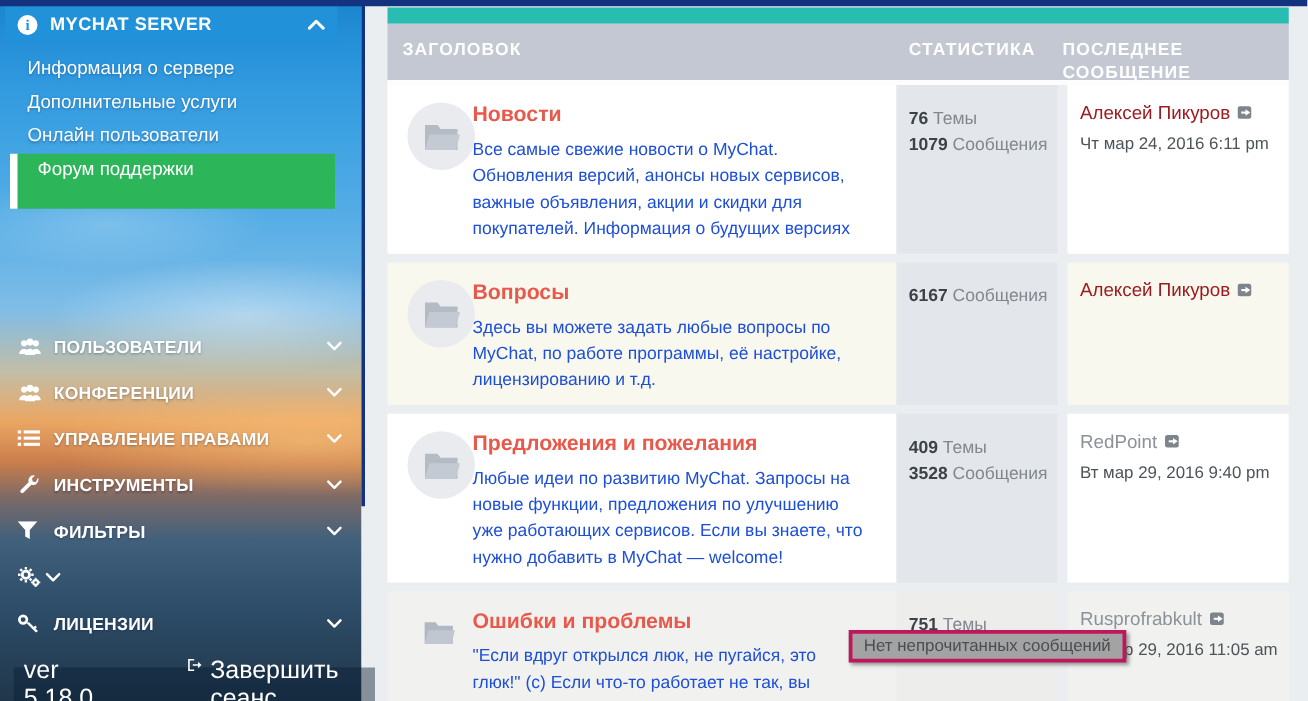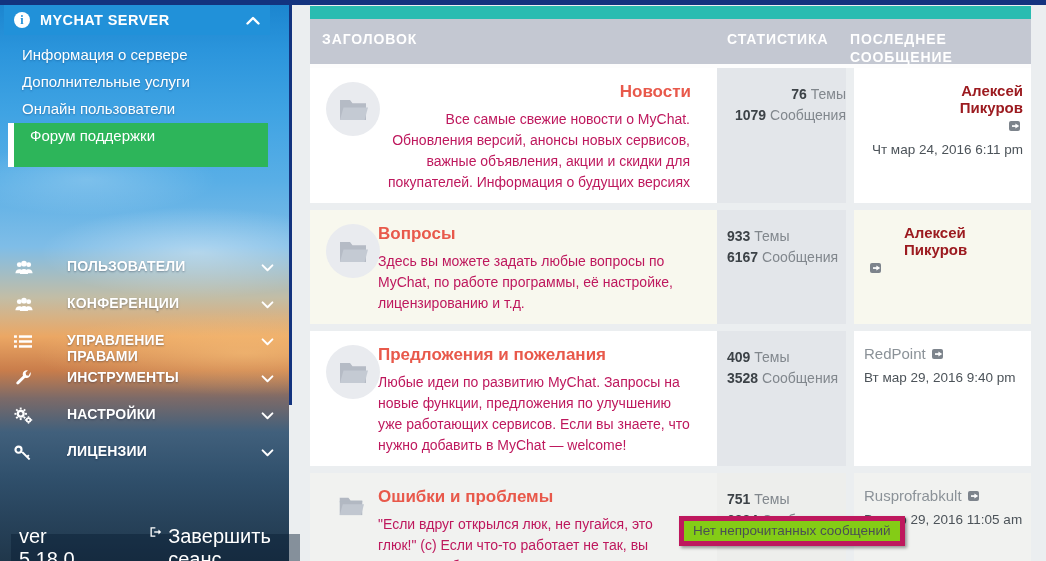--- a/index.html
+++ b/index.html
@@ -34,21 +34,21 @@
   .sb-title{flex:1;margin-left:10px;font-size:14.5px;font-weight:bold;letter-spacing:.4px;}
   .chev{flex:0 0 14px;display:inline-block;}
   .sb-links{position:absolute;left:0;top:41px;width:100%;}
   .sb-link{height:27px;line-height:27px;padding-left:22px;font-size:15px;cursor:pointer;text-shadow:0 1px 2px rgba(0,40,90,.35);}
   .sb-active{
     position:absolute;left:8px;top:123px;width:260px;height:44px;line-height:26px;
     background:#2db55a;border-left:6px solid #ffffff;box-sizing:border-box;
     padding-left:16px;font-size:15px;cursor:pointer;
   }
   .sb-sections{position:absolute;left:0;top:258px;width:100%;}
-  .sb-section{height:37px;display:flex;align-items:flex-start;padding:0 14px;cursor:pointer;gap:24px;}
+  .sb-section{height:37px;display:flex;align-items:center;padding:0 14px;cursor:pointer;}
   .sb-ic{width:22px;height:18px;flex:0 0 22px;display:flex;align-items:center;}
   .sb-label{flex:1;margin-left:7px;font-size:14px;font-weight:bold;letter-spacing:.2px;text-shadow:0 1px 2px rgba(0,20,50,.35);}
   .sb-footer{
     position:absolute;left:11px;bottom:0;width:100%;height:27px;background:rgba(8,28,50,.45);
     display:flex;align-items:center;padding:0 8px;box-sizing:border-box;font-size:20px;
   }
   .sb-version{margin-right:14px;}
   .sb-logout{display:flex;cursor:pointer;margin-left:48px;}
   .sb-logout svg{margin-right:6px;}
 
@@ -68,44 +68,44 @@
   .th-stats{left:417px;}
   .th-last{left:540px;width:130px;line-height:18px;top:11px;}
   .headgap{height:4px;background:#fdfdfd;}
 
   .frow{display:flex;margin-bottom:7px;}
   .c1{width:407px;background:#fff;position:relative;box-sizing:border-box;padding:14px 26px 10px 68px;}
   .c2{width:129px;background:#e3e6ea;box-sizing:border-box;padding:16px 0 0 10px;font-size:14px;line-height:21px;color:#81878d;}
   .c2 b{color:#3c4247;}
   .cgap{width:8px;}
   .c3{flex:1;background:#fff;box-sizing:border-box;padding:14px 8px 0 10px;}
-  .r1{min-height:131px;text-align:right;}
+  .r1{min-height:131px;}
   .r2{min-height:107px;}
   .r3{min-height:123px;}
   .r4{min-height:98px;}
   .r2 .c1,.r2 .c3{background:#f8f8ee;}
   .r4 .c1,.r4 .c3{background:#f1f2f0;}
   .r4 .c2{background:#edeeec;}
 
   .ficon{
     position:absolute;left:16px;top:14px;width:54px;height:54px;border-radius:50%;
     background:#e9ebef;display:flex;align-items:center;justify-content:center;
   }
   .r4 .ficon{background:transparent;width:46px;height:46px;left:18px;top:10px;}
   .ftitle{font-size:17px;font-weight:bold;color:#e8594b;margin:0 0 7px 0;cursor:pointer;display:inline-block;}
-  .fdesc{font-size:14px;line-height:21px;color:#be185d;max-width:312px;}
+  .fdesc{font-size:14px;line-height:21px;color:#1d4ed8;max-width:312px;}
   .uname{font-size:15px;cursor:pointer;display:inline-block;}
-  .uname.red{color:#9c1b20;font-weight:bold;margin-left:40px;}
+  .uname.red{color:#9c1b20;font-weight:normal;}
   .uname.gray{color:#8b9298;font-weight:normal;}
   .goicon{display:inline-block;margin-left:6px;vertical-align:-1px;cursor:pointer;}
   .fdate{margin-top:6px;font-size:13.5px;color:#4c5359;}
 
   .tooltip{
-    position:absolute;left:679px;top:516px;z-index:40;
-    background:#84cc16;border:5px solid #be185d;color:#4a4f54;
+    position:absolute;left:679px;top:504px;z-index:40;
+    background:#a3a3a3;border:3px solid #be185d;color:#4a4f54;
     font-size:13.5px;padding:2px 9px 3px 9px;white-space:nowrap;
     box-shadow:2px 2px 3px rgba(0,0,0,.38);
   }
 </style>
 </head>
 <body>
 
 <div class="topbar"></div>
 
 <div class="sidebar">
@@ -177,20 +177,31 @@
             <polyline points="1.5,1.5 7,7 12.5,1.5" fill="none" stroke="#fff" stroke-width="2.2" stroke-linecap="round" stroke-linejoin="round"></polyline>
           </svg></span>
     </div>
     <div class="sb-section">
       <span class="sb-ic">
         <svg width="18" height="16" viewBox="0 0 16 14" fill="#fff">
             <path d="M14.6 1.7a3.9 3.9 0 0 1-.9 4.2c-1 1-2.5 1.3-3.8.9l-5.6 5.6c-.5.5-1.4.5-1.9 0s-.5-1.4 0-1.9L8 4.9a3.6 3.6 0 0 1 .9-3.8A3.9 3.9 0 0 1 12.4.2L10.3 2.3l.5 2.2 2.2.5z"></path>
           </svg>
       </span>
       <span class="sb-label">ИНСТРУМЕНТЫ</span>
+      <span class="chev"><svg width="13" height="8" viewBox="0 0 14 9">
+            <polyline points="1.5,1.5 7,7 12.5,1.5" fill="none" stroke="#fff" stroke-width="2.2" stroke-linecap="round" stroke-linejoin="round"></polyline>
+          </svg></span>
+    </div>
+    <div class="sb-section">
+      <span class="sb-ic">
+        <svg width="16" height="15" viewBox="0 0 14 13" fill="#fff">
+            <path d="M0 0h14L8.6 6v6.4L5.4 10.6V6z"></path>
+          </svg>
+      </span>
+      <span class="sb-label">ФИЛЬТРЫ</span>
       <span class="chev"><svg width="13" height="8" viewBox="0 0 14 9">
             <polyline points="1.5,1.5 7,7 12.5,1.5" fill="none" stroke="#fff" stroke-width="2.2" stroke-linecap="round" stroke-linejoin="round"></polyline>
           </svg></span>
     </div>
     <div class="sb-section">
       <span class="sb-ic">
         <svg width="19" height="17" viewBox="0 0 17 15">
           <g stroke="#fff" fill="none">
             <circle cx="6" cy="6" r="2.6" stroke-width="2"></circle>
             <g stroke-width="1.7">
@@ -206,21 +217,20 @@
             <circle cx="13" cy="11.5" r="1.7" stroke-width="1.6"></circle>
             <g stroke-width="1.3">
                 <line x1="13" y1="8.2" x2="13" y2="9.4"></line>
                 <line x1="13" y1="13.6" x2="13" y2="14.8"></line>
                 <line x1="9.7" y1="11.5" x2="10.9" y2="11.5"></line>
                 <line x1="15.1" y1="11.5" x2="16.3" y2="11.5"></line>
               </g>
           </g>
         </svg>
       </span>
-      <span class="sb-label">НАСТРОЙКИ</span>
       <span class="chev"><svg width="13" height="8" viewBox="0 0 14 9">
             <polyline points="1.5,1.5 7,7 12.5,1.5" fill="none" stroke="#fff" stroke-width="2.2" stroke-linecap="round" stroke-linejoin="round"></polyline>
           </svg></span>
     </div>
     <div class="sb-section">
       <span class="sb-ic">
         <svg width="18" height="15" viewBox="0 0 16 13">
           <circle cx="4" cy="4" r="2.7" fill="none" stroke="#fff" stroke-width="1.9"></circle>
           <path d="M6 6l7.3 7.3 1.2-1.2-1.7-1.7 1-1-1.2-1.2-1 1-3.3-3.3z" fill="#fff"></path>
         </svg>
@@ -288,21 +298,20 @@
         <svg width="30" height="25" viewBox="0 0 30 25">
             <path d="M2 3h10l2.5 3.2H28v2H2z" fill="#b5bbc5"></path>
             <rect x="2" y="7" width="26" height="16" fill="#b5bbc5"></rect>
             <path d="M5.5 10.5H30l-3.4 12.5H2z" fill="#c4cad3"></path>
           </svg>
       </span>
       <div class="ftitle">Вопросы</div>
       <div class="fdesc">Здесь вы можете задать любые вопросы по MyChat, по работе программы, её настройке, лицензированию и т.д.</div>
     </div>
     <div class="c2">
-      <div><b>933</b> <span>Темы</span></div>
       <div><b>6167</b> <span>Сообщения</span></div>
     </div>
     <div class="cgap"></div>
     <div class="c3">
       <span class="uname red">Алексей Пикуров</span><span class="goicon"><svg width="14" height="12" viewBox="0 0 14 12">
             <rect x="0" y="1" width="11" height="10" rx="2" fill="#7d848c"></rect>
             <rect x="3" y="5.2" width="4" height="1.7" fill="#fff"></rect>
             <path d="M6.4 3.4L10.2 6 6.4 8.6z" fill="#fff"></path>
           </svg></span>
     </div>

